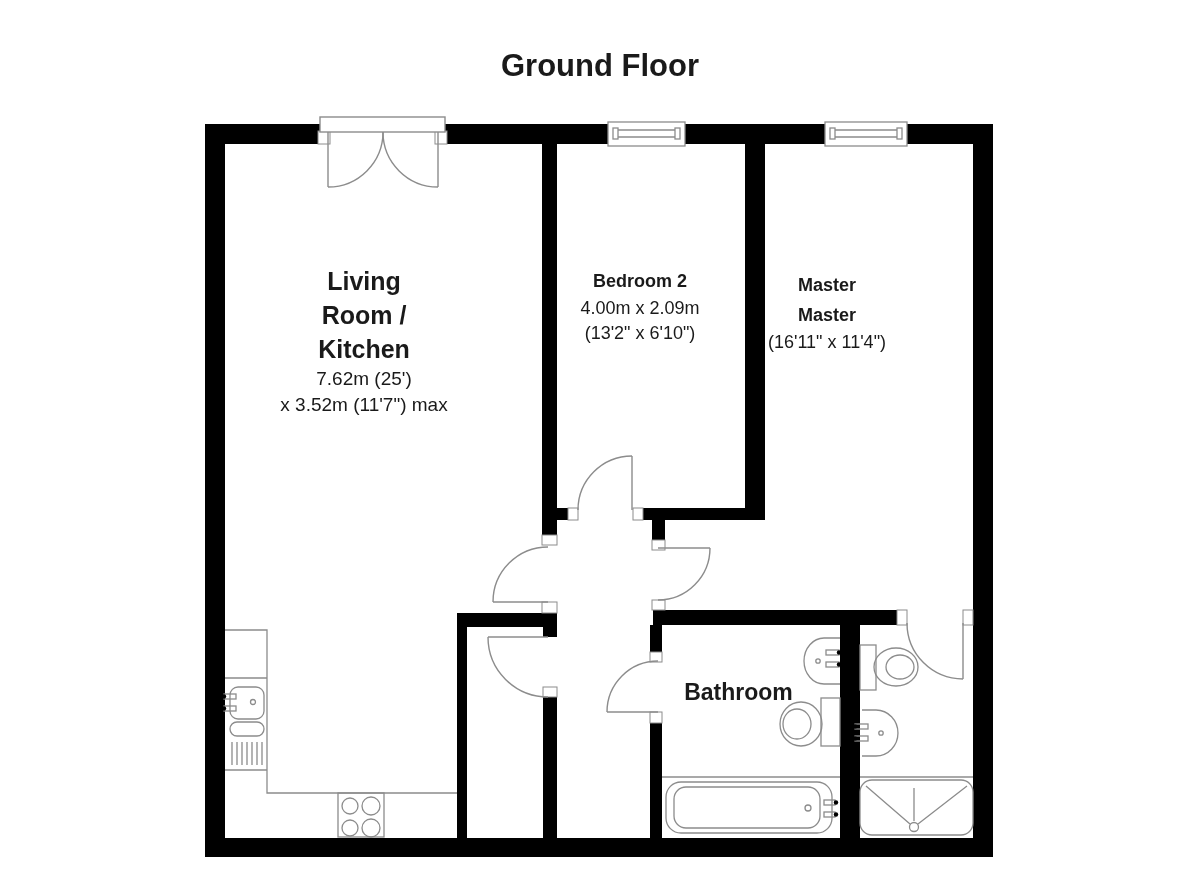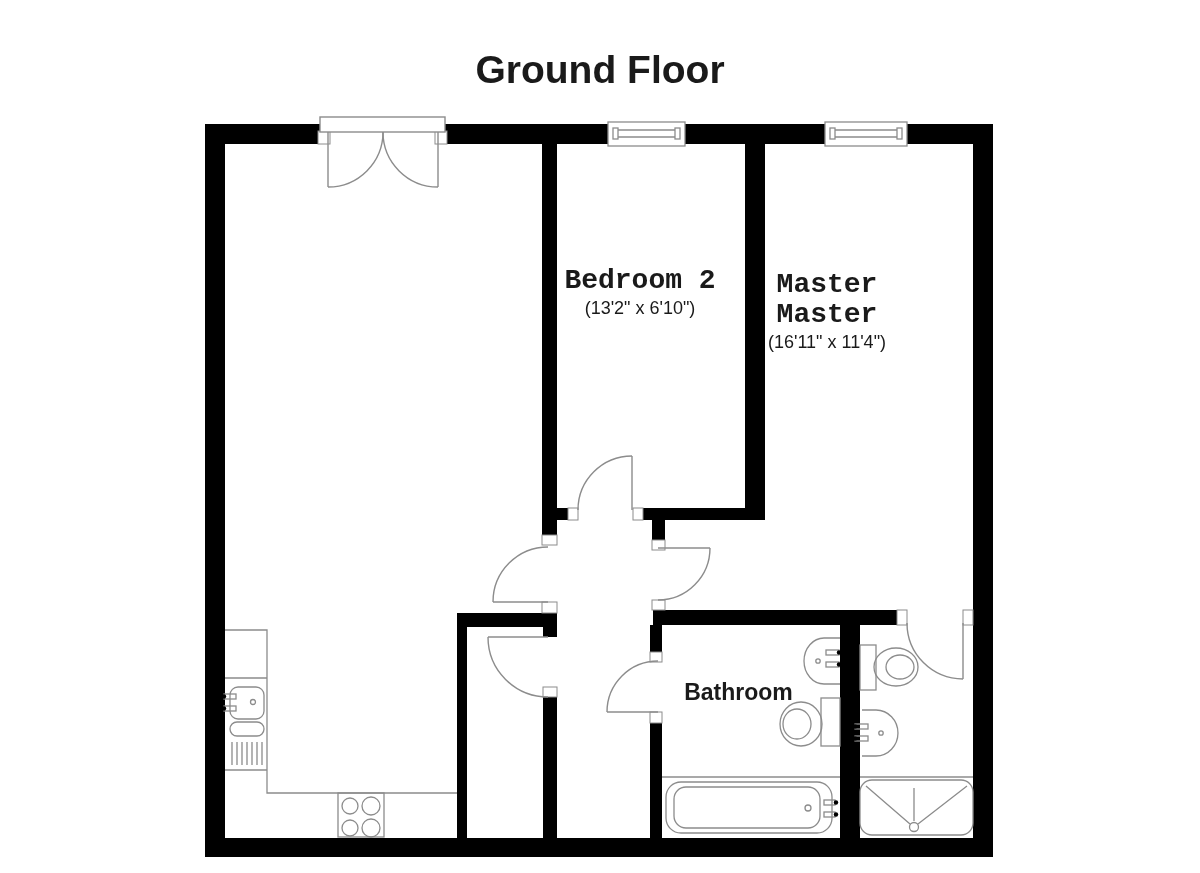--- a/index.html
+++ b/index.html
@@ -1,22 +1,22 @@
 <!DOCTYPE html>
 <html><head>
 <meta charset="utf-8">
 <style>
   html,body{margin:0;padding:0;background:#ffffff;}
   #plan{position:relative;width:1200px;height:873px;background:#ffffff;overflow:hidden;
         font-family:"Liberation Sans",sans-serif;}
   #plan svg{position:absolute;left:0;top:0;}
   .label{position:absolute;text-align:center;color:#1a1a1a;}
-  .title{font-weight:bold;font-size:39px;}
+  .title{font-weight:bold;font-size:31px;}
   .rname{font-weight:bold;font-size:25px;line-height:34px;}
-  .bedname{font-weight:bold;font-size:28px;line-height:30px;font-family:Liberation Mono, monospace;}
+  .bedname{font-weight:bold;font-size:18px;line-height:30px;}
   .bathname{font-weight:bold;font-size:23px;line-height:30px;}
   .dims{font-size:19px;line-height:26px;}
   .dims-sm{font-size:18px;line-height:25px;}
 </style>
 </head>
 <body>
 
 <div id="plan">
 
   <svg width="1200" height="873" viewBox="0 0 1200 873">
@@ -187,23 +187,31 @@
       <g>
         <rect x="860" y="780" width="113" height="55" rx="12"></rect>
         <circle cx="914" cy="827" r="4.5"></circle>
         <path d="M866,786 L910,824 M967,786 L918,824 M914,788 V821"></path>
       </g>
     </g>
   </svg>
 
   <div class="label title" style="left:430px;top:48px;width:340px;">Ground Floor</div>
 
+  <div class="label" style="left:214px;top:264px;width:300px;">
+    <div class="rname">Living</div>
+    <div class="rname">Room /</div>
+    <div class="rname">Kitchen</div>
+    <div class="dims">7.62m (25')</div>
+    <div class="dims">x 3.52m (11'7") max</div>
+  </div>
 
   <div class="label" style="left:530px;top:266px;width:220px;">
     <div class="bedname">Bedroom 2</div>
+    <div class="dims-sm">4.00m x 2.09m</div>
     <div class="dims-sm">(13'2" x 6'10")</div>
   </div>
 
   <div class="label" style="left:717px;top:270px;width:220px;">
     <div class="bedname">Master</div>
     <div class="bedname">Master</div>
     <div class="dims-sm">(16'11" x 11'4")</div>
   </div>
 
   <div class="label" style="left:646px;top:677px;width:185px;">

